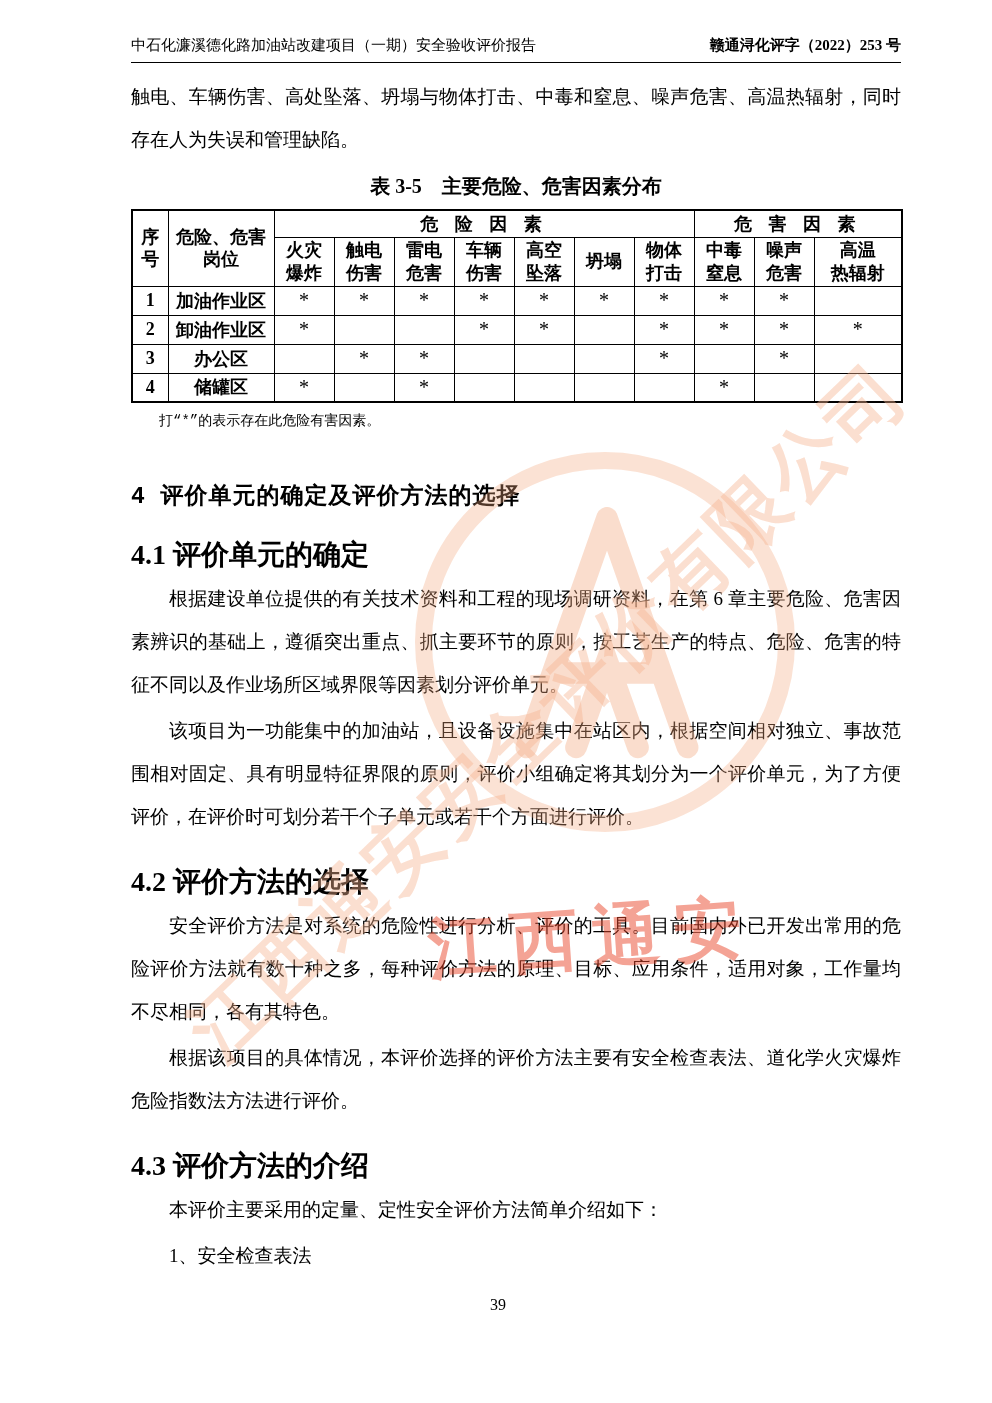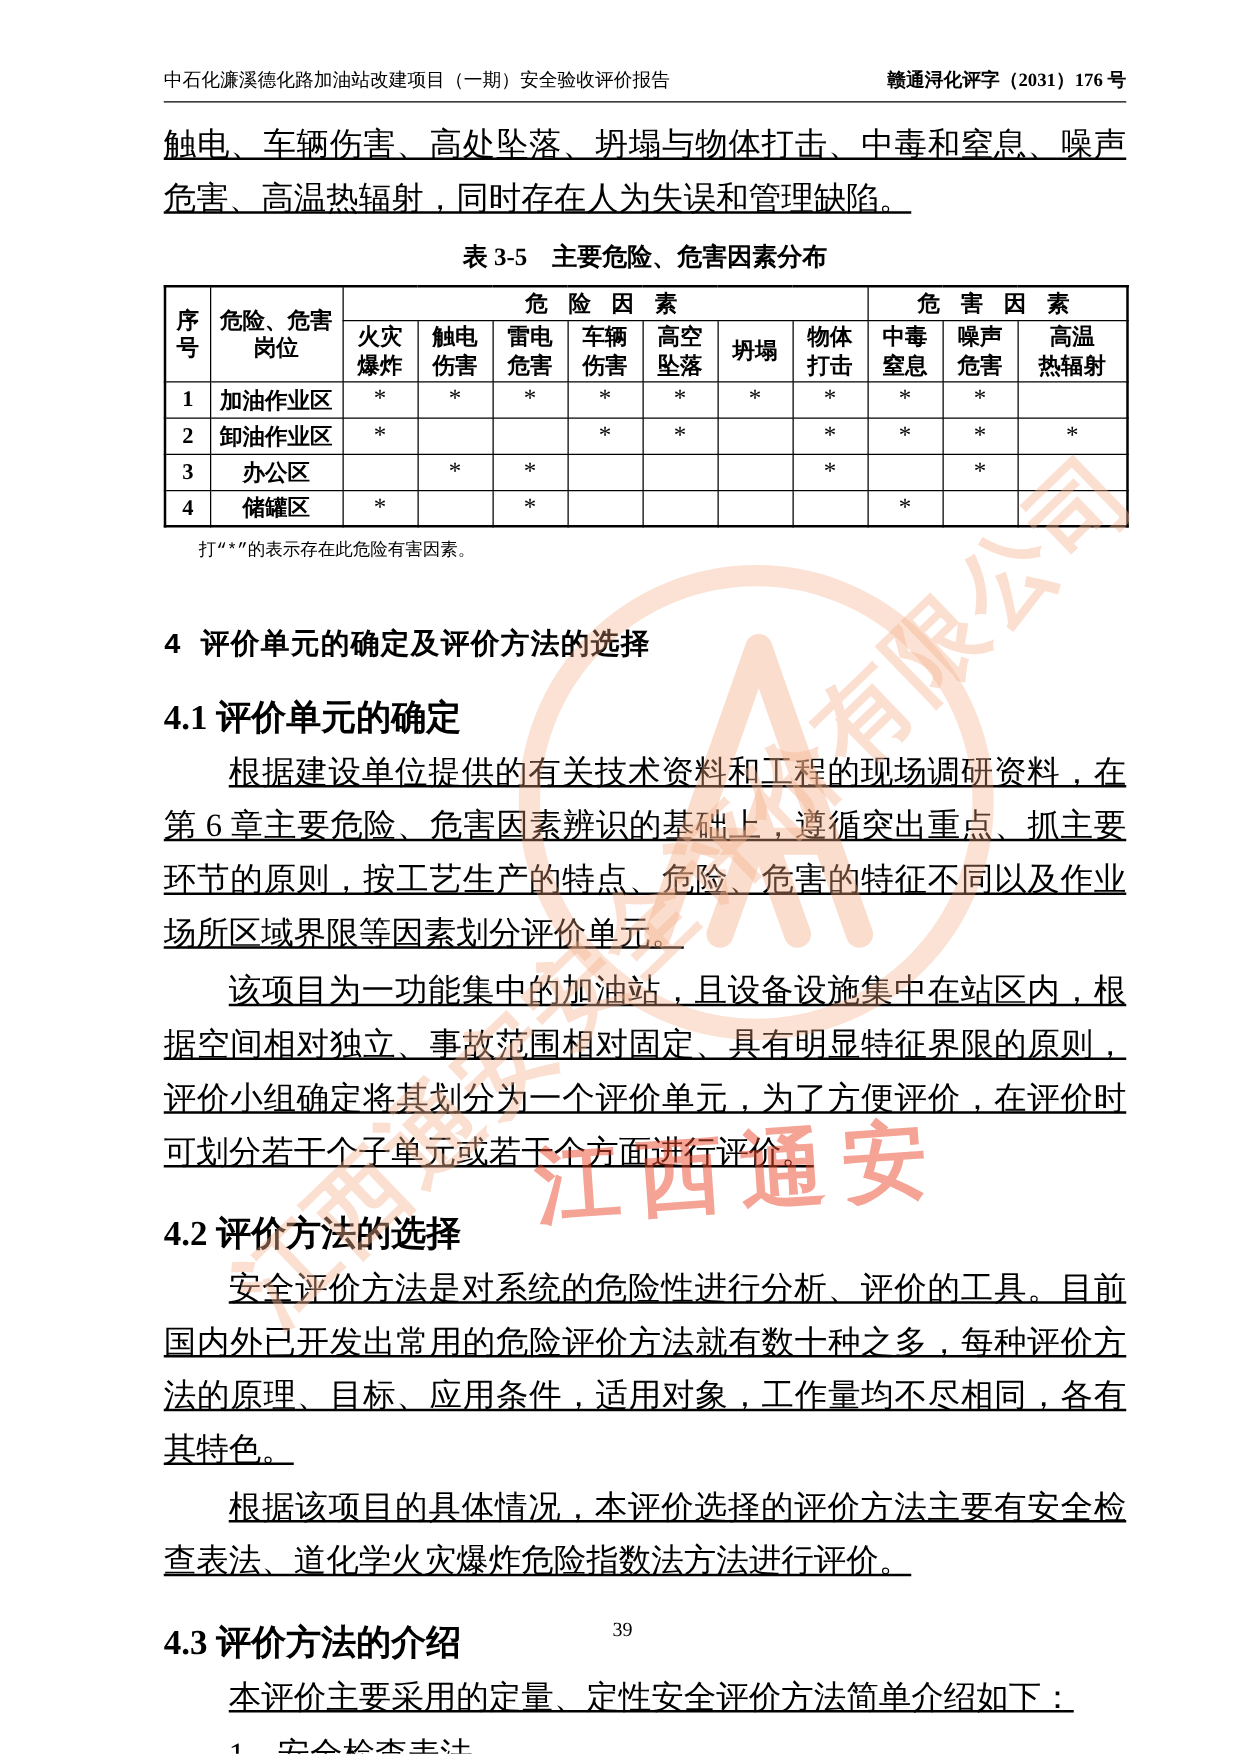--- a/index.html
+++ b/index.html
@@ -6,30 +6,29 @@
   html,body { background:#ffffff; }
   body {
     width:992px; height:1403px; position:relative; overflow:hidden;
     font-family:"Liberation Serif","DejaVu Serif",serif; color:#000;
   }
   .content { position:absolute; left:131px; top:0; width:770px; z-index:1; }
 
   
   .pg-header {
     display:flex; justify-content:space-between; align-items:flex-end;
-    padding-top:55px; padding-bottom:7px; border-bottom:1.6px solid #000;
+    padding-top:36px; padding-bottom:7px; border-bottom:1.6px solid #000;
     font-size:15px;
   }
   .pg-header .right { font-weight:bold; }
 
   
   p.body {
-    font-size:26px; line-height:43px; text-align:justify; text-indent:2em;
+    font-size:19px; line-height:43px; text-align:justify; text-indent:2em;
     margin-top:3px;
-    text-decoration:underline;
   }
   p.noindent { text-indent:0; margin-top:12px; }
   p.stretch { text-align-last:justify; }
 
   
   .table-title { text-align:center; font-weight:bold; font-size:20px; margin-top:12px; }
   table.hazard {
     border-collapse:collapse; width:770px; margin-top:9px;
     font-size:18px; table-layout:fixed; border:2px solid #000;
   }
@@ -77,21 +76,21 @@
     font-family:"Liberation Sans","DejaVu Sans",sans-serif;
   }
 </style>
 </head>
 <body>
 
 <div class="content">
 
   <div class="pg-header">
     <span class="left">中石化濂溪德化路加油站改建项目（一期）安全验收评价报告</span>
-    <span class="right">赣通浔化评字（2031）176 号</span>
+    <span class="right">赣通浔化评字（2022）253 号</span>
   </div>
 
   <p class="body noindent">触电、车辆伤害、高处坠落、坍塌与物体打击、中毒和窒息、噪声危害、高温热辐射，同时存在人为失误和管理缺陷。</p>
 
   <div class="table-title">表 3-5　主要危险、危害因素分布</div>
 
   <table class="hazard">
     <colgroup>
       <col style="width:36px">
         <col style="width:106px">

